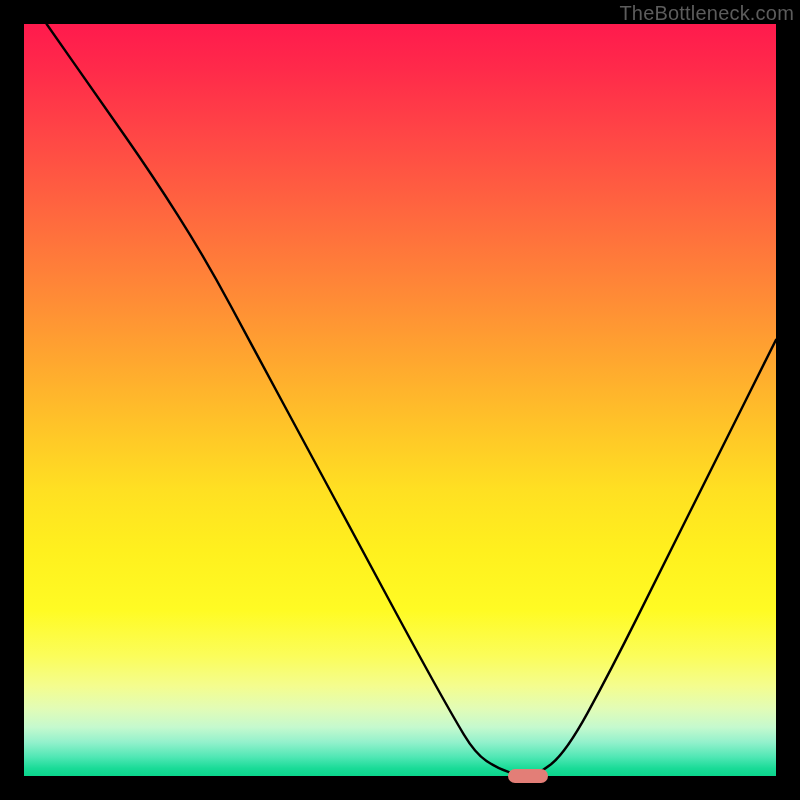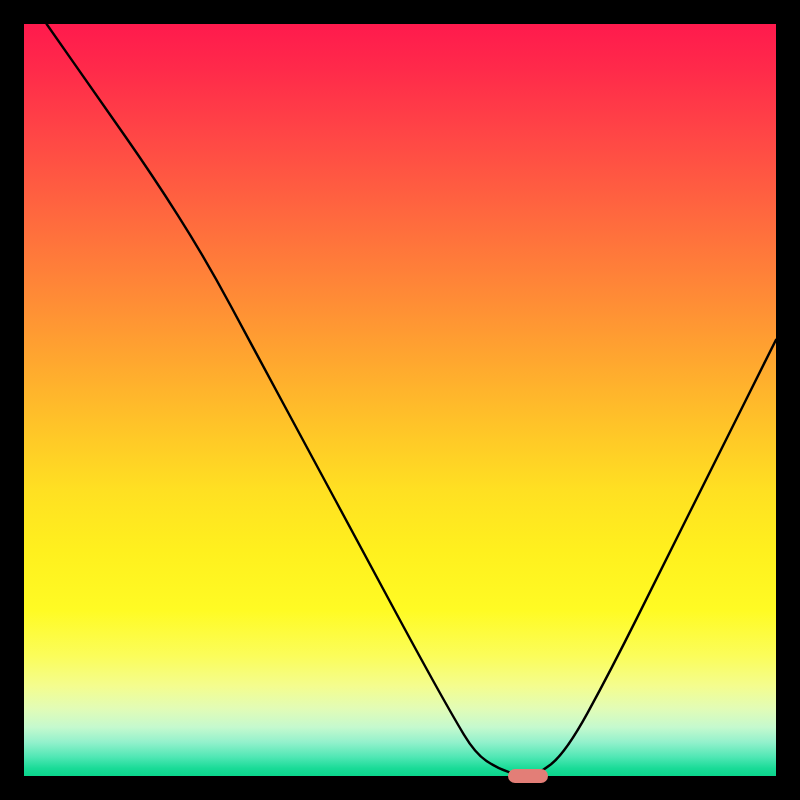--- a/index.html
+++ b/index.html
@@ -78,14 +78,15 @@
   <div class="plot">
 
     <svg class="curve" viewBox="0 0 752 752" preserveAspectRatio="none">
       <path id="curve-path" d="M 22.6 0.0 Q 22.6 0.0 48.9 37.6 Q 75.2 75.2 101.5 112.8 Q 127.8 150.4 154.2 191.8 Q 180.5 233.1 206.8 282.0 Q 233.1 330.9 259.4 379.8 Q 285.8 428.6 312.1 477.5 Q 338.4 526.4 364.7 575.3 Q 391.0 624.2 409.8 658.0 Q 428.6 691.8 439.9 710.6 Q 451.2 729.4 462.5 737.0 Q 473.8 744.5 485.0 748.2 Q 496.3 752.0 503.8 752.0 Q 511.4 752.0 526.4 740.7 Q 541.4 729.4 564.0 688.1 Q 586.6 646.7 612.9 594.1 Q 639.2 541.4 665.5 488.8 Q 691.8 436.2 721.9 376.0 T 752.0 315.8" fill="none" stroke="#000" stroke-width="2.4" stroke-linejoin="round" stroke-linecap="round"></path>
     </svg>
 
     <div id="marker" class="marker" style="left: 503.84px; top: 752px;"></div>
 
   </div>
 
+  <div class="attribution">TheBottleneck.com</div>
 
 </div>
 
 </body></html>

